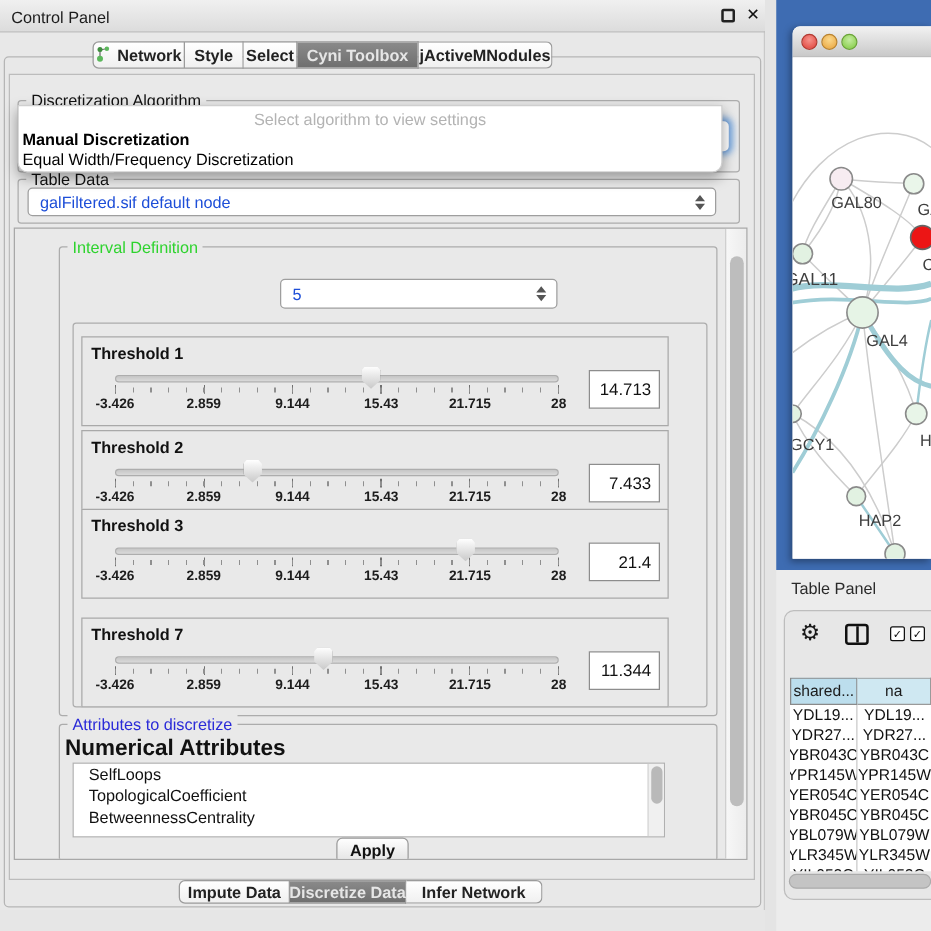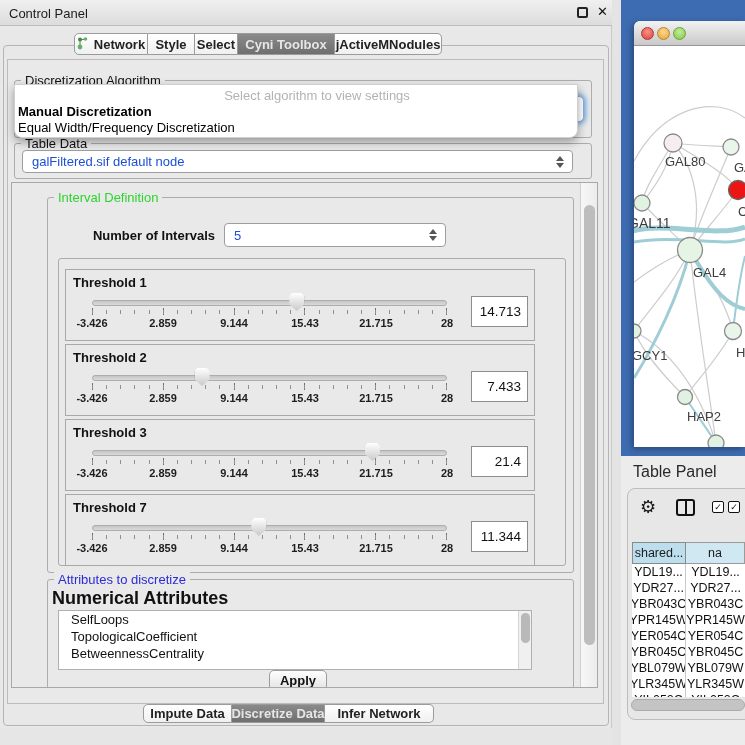--- a/index.html
+++ b/index.html
@@ -35,21 +35,21 @@
            display:flex; align-items:center; padding-left:9px; }
   .spinner { position:absolute; right:8px; top:50%; transform:translateY(-50%); display:flex; flex-direction:column; gap:2px; }
   .spin-up { width:0; height:0; border-left:4px solid transparent; border-right:4px solid transparent; border-bottom:5px solid #555; }
   .spin-dn { width:0; height:0; border-left:4px solid transparent; border-right:4px solid transparent; border-top:5px solid #555; }
 
   .focus-combo { left:22px; top:96px; width:562px; height:26px; background:#fff; border:1px solid #86aede; border-radius:5px;
                  box-shadow:0 0 5px 2px rgba(98,155,221,.85); }
 
   .algo-popup { left:14px; top:84px; width:564px; height:54px; background:#ffffff; border:1px solid #cfcfcf;
                 border-radius:0 0 8px 8px; box-shadow:0 4px 10px rgba(0,0,0,.35); z-index:30; }
-  .popup-hint { position:absolute; top:3px; left:0; width:100%; text-align:center; font-size:13px; color:#b3b3b3;margin-left:21px; }
+  .popup-hint { position:absolute; top:3px; left:0; width:100%; text-align:center; font-size:13px; color:#b3b3b3; }
   .popup-opt1 { position:absolute; top:19px; left:3px; font-size:13px; font-weight:bold; color:#000; }
   .popup-opt2 { position:absolute; top:35px; left:3px; font-size:13px; color:#000; }
 
   .scrollwrap { left:11px; top:182px; width:587px; height:506px; border:1px solid #a8a8a8; background:#e9e9e9; overflow:hidden; }
   .vscroll { position:absolute; right:0; top:0; width:17px; height:504px; background:linear-gradient(to right,#f7f7f7,#ececec); border-left:1px solid #cfcfcf; }
   .vthumb { position:absolute; left:3px; top:22px; width:11px; height:440px; background:#bdbdbd; border-radius:6px; }
 
   
   .srow { position:absolute; left:6px; width:470px; height:72px; border:1px solid #a9a9a9; background:#e9e9e9; }
   .srow-label { position:absolute; left:7px; top:5px; font-size:13px; font-weight:bold; color:#111; }
@@ -84,21 +84,21 @@
              box-shadow:-2px 2px 6px rgba(0,0,0,.35); overflow:hidden; }
   .mac-titlebar { position:absolute; left:0; top:0; width:100%; height:25px; background:linear-gradient(#f2f2f2,#c9c9c9);
                   border-bottom:1px solid #979797; border-radius:6px 0 0 0; }
   .light { position:absolute; top:6px; width:13px; height:13px; border-radius:50%; }
   .light.red { left:7px; background:radial-gradient(circle at 50% 35%,#f7938c,#dd4038); border:1px solid #b23a32; }
   .light.yellow { left:23px; background:radial-gradient(circle at 50% 35%,#fbd88b,#e8a33d); border:1px solid #b9832f; }
   .light.green { left:39px; background:radial-gradient(circle at 50% 35%,#c4ecA0,#7fc93f); border:1px solid #6aa337; }
   .net-canvas { position:absolute; left:0; top:25px; width:111px; height:401px; background:#fff; }
 
   .table-panel-bg { left:621px; top:456px; width:124px; height:289px; background:#ececec; }
-  .tp-title { left:633px; top:463px; font-size:16px; color:#2a2a2a; }
+  .tp-title { left:633px; top:463px; font-size:13px; color:#2a2a2a; }
   .tp-card { left:627px; top:488px; width:124px; height:232px; background:#e7e7e7; border:1px solid #bdbdbd; border-radius:8px 0 0 8px; }
   .gear-icon { left:640px; top:496px; font-size:18px; color:#1a1a1a; }
   .split-icon { left:676px; top:499px; width:19px; height:17px; border:2px solid #111; border-radius:3px; }
   .split-icon::after { content:""; position:absolute; left:7px; top:0; width:2px; height:13px; background:#111; }
   .cb-icon { width:12px; height:12px; border:1.5px solid #111; border-radius:2px; font-size:9px; font-weight:bold; color:#111;
              display:flex; align-items:center; justify-content:center; background:#fff; }
   .tp-table { left:632px; top:542px; width:113px; height:155px; overflow:hidden; background:#fff; }
   .tp-hrow { display:flex; height:22px; }
   .tp-h1 { width:73px; background:#bcdeed; border:1px solid #8a8a8a; font-size:12.5px; color:#1c1c1c;
            display:flex; align-items:center; justify-content:center; }
@@ -178,21 +178,20 @@
       <div class="popup-hint">Select algorithm to view settings</div>
       <div class="popup-opt1">Manual Discretization</div>
       <div class="popup-opt2">Equal Width/Frequency Discretization</div>
     </div>
 
     <div class="abs scrollwrap">
 
       <div class="groupbox" style="left:35px; top:14px; width:527px; height:376px;">
         <span class="grouptitle gt-green">Interval Definition</span>
 
-        <div style="position:absolute; left:12px; top:30px; width:155px; text-align:right; font-size:13px; font-weight:bold; color:#111;">Number of Intervals</div>
         <div class="combo" style="left:176px; top:25px; width:222px; height:24px;">
           <span>5</span>
           <span class="spinner">
               <span class="spin-up"></span>
               <span class="spin-dn"></span>
             </span>
         </div>
 
         <div class="groupbox" style="left:10px; top:60px; width:508px; height:308px;">
 
@@ -223,21 +222,21 @@
               <span class="p1">2.859</span>
               <span class="p2">9.144</span>
               <span class="p3">15.43</span>
               <span class="p4">21.715</span>
               <span class="p5">28</span>
             </div>
             <div class="thumb" style="left: 128.55px;"></div>
             <div class="valbox">7.433</div>
           </div>
 
-          <div class="srow" style="top:160px;padding-left:19px;">
+          <div class="srow" style="top:148px;padding-left:19px;">
             <div class="srow-label">Threshold 3</div>
             <div class="rail"></div>
             <div class="ticks-major"></div>
             <div class="ticks-minor"></div>
             <div class="scale">
               <span class="p0">-3.426</span>
               <span class="p1">2.859</span>
               <span class="p2">9.144</span>
               <span class="p3">15.43</span>
               <span class="p4">21.715</span>

